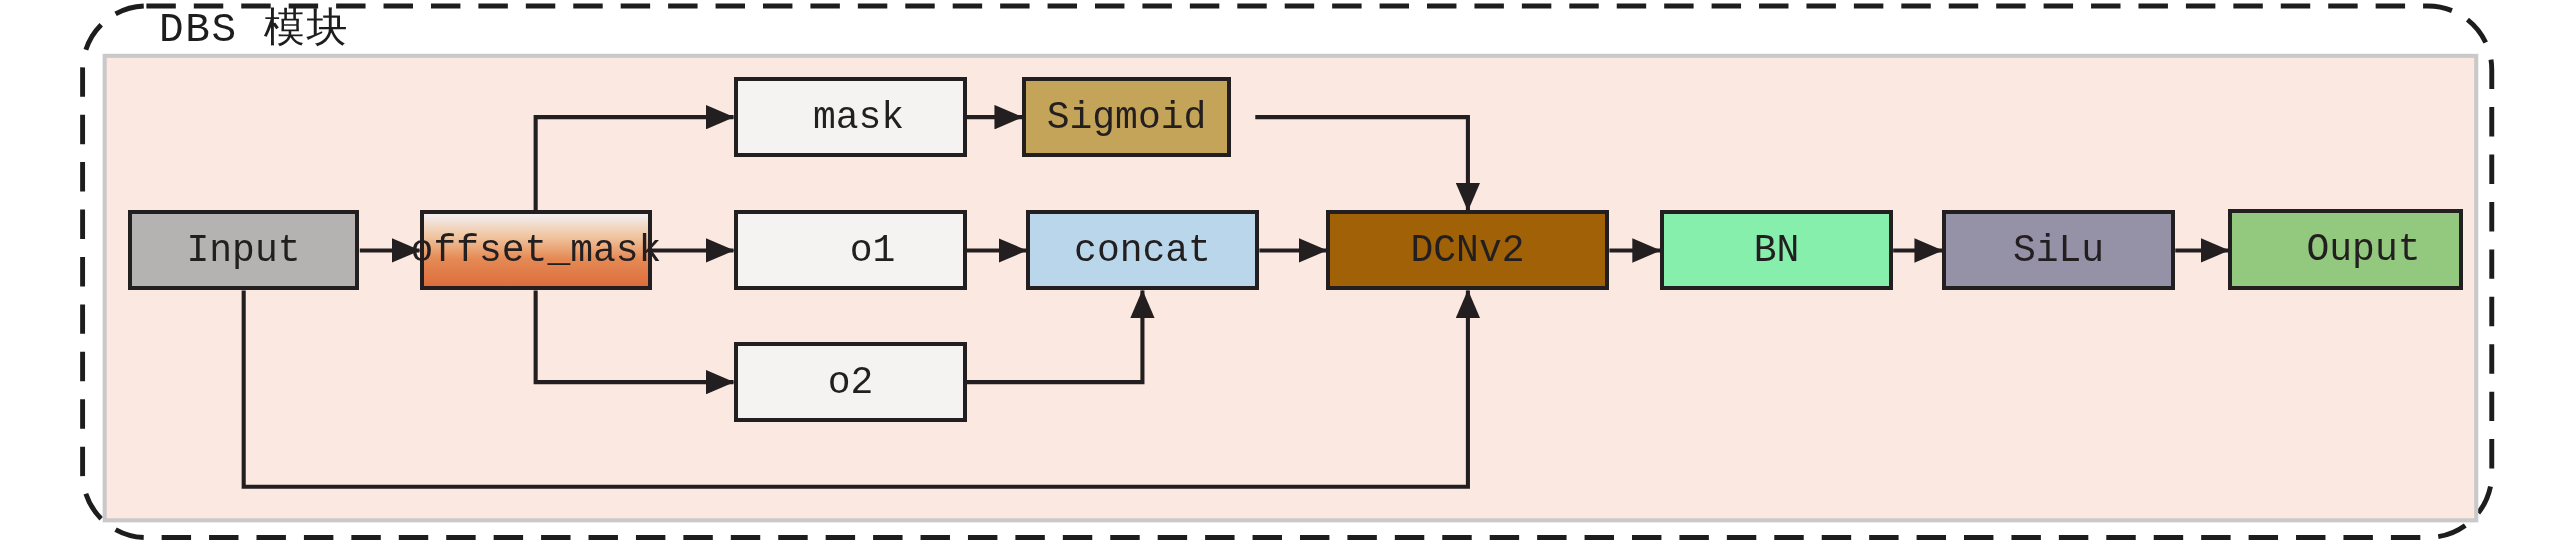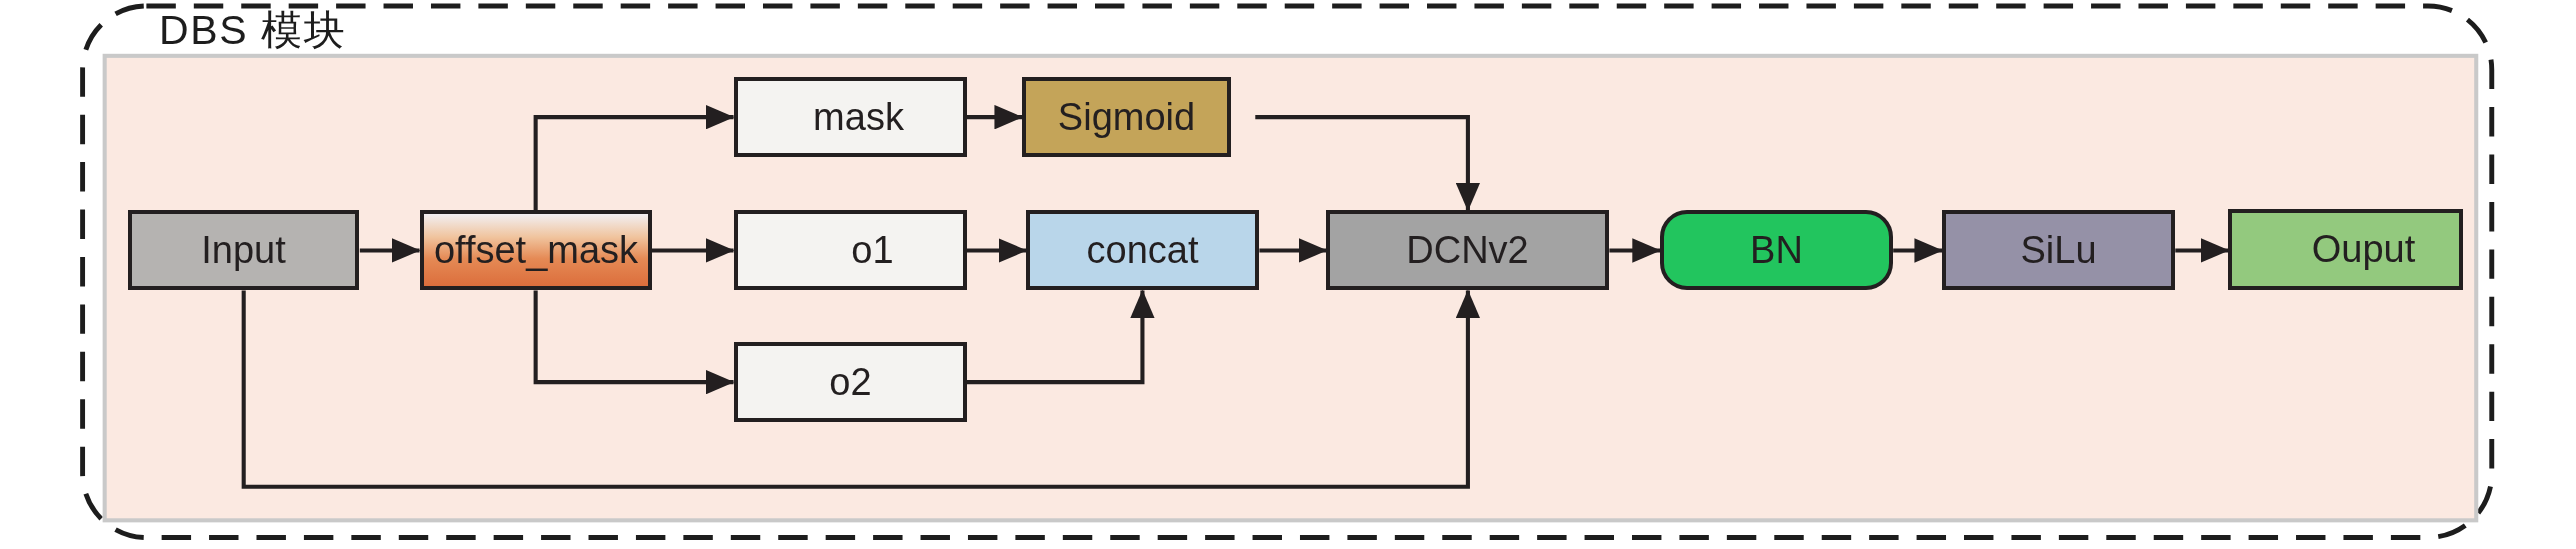--- a/index.html
+++ b/index.html
@@ -1,20 +1,20 @@
 <!DOCTYPE html>
 <html style="font-size:13px"><head>
 <meta charset="utf-8">
 <style>
   html,body{margin:0;padding:0;background:#ffffff;}
   .canvas{
     position:relative;
     width:2576px;height:550px;
     background:#ffffff;
-    font-family:Liberation Sans, sans-serif;
+    font-family:Liberation Mono, monospace;
     overflow:hidden;
   }
   .layer{position:absolute;left:0;top:0;width:2576px;height:550px;}
   .outer-dashed{fill:none;stroke:#1d1d1d;stroke-width:6;stroke-dasharray:36 22;}
   .panel-rect{fill:#fbe9e1;stroke:#c9c9c9;stroke-width:5;}
   .edge{fill:none;stroke:#231f20;stroke-width:5;}
   .title{
     position:absolute;left:159px;top:6.5px;
     font-size:41px;line-height:46px;color:#1d1d1d;
     letter-spacing:1.6px;white-space:nowrap;
@@ -93,25 +93,25 @@
   </div>
 
   <div class="node" id="n-concat" style="background: rgb(185, 214, 234);">
     <span>concat</span>
   </div>
 
   <div class="node" id="n-o2" style="background: rgb(244, 243, 241);">
     <span>o2</span>
   </div>
 
-  <div class="node" id="n-dcnv2" style="background: #a3a3a3;">
+  <div class="node" id="n-dcnv2" style="background: #a16207;">
     <span>DCNv2</span>
   </div>
 
-  <div class="node" id="n-bn" style="background: #22c55e; border-radius: 27px;">
+  <div class="node" id="n-bn" style="background: #86efac;">
     <span>BN</span>
   </div>
 
   <div class="node" id="n-silu" style="background: rgb(149, 145, 167);">
     <span>SiLu</span>
   </div>
 
   <div class="node" id="n-ouput" style="background: rgb(147, 201, 126); padding-left: 36px;">
     <span>Ouput</span>
   </div>

